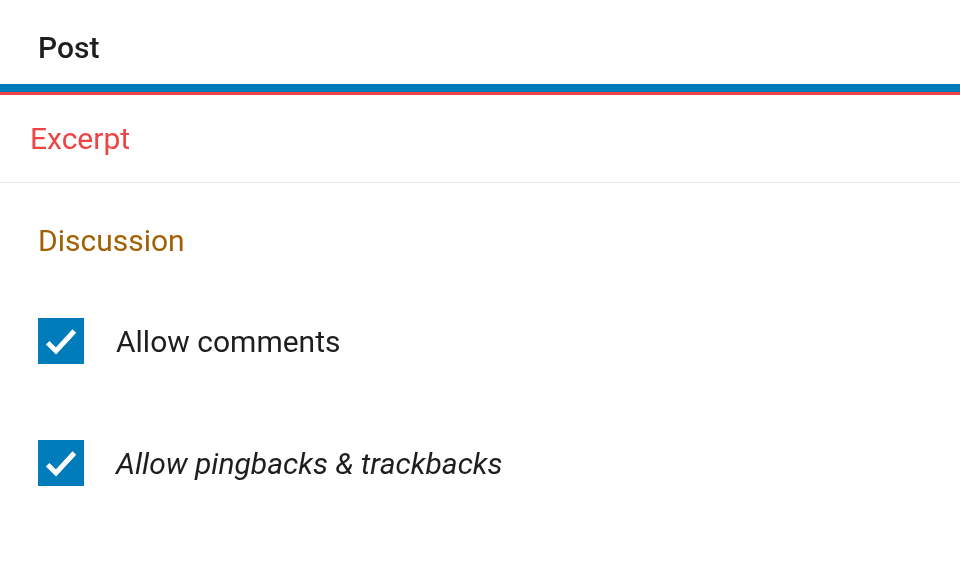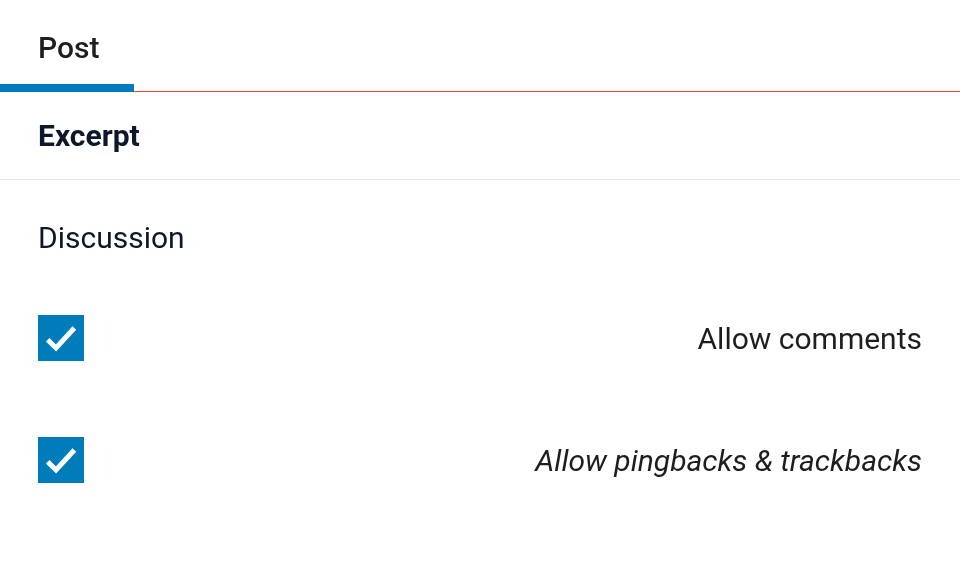--- a/index.html
+++ b/index.html
@@ -9,21 +9,22 @@
     }
     body {
       font-family: -apple-system, BlinkMacSystemFont, "Segoe UI", Roboto, sans-serif;
       background: #fff;
       color: #1e1e1e;
       width: 960px;
       height: 570px;
     }
     .tabs {
       display: flex;
-      border-bottom: 1px solid #ef4444;
+      border-bottom: 4px solid #ef4444;
+      flex-direction: column;
     }
     .tab {
       padding: 30px 32px 26px 38px;
       font-size: 30px;
       font-weight: 500;
       color: #1e1e1e;
       cursor: pointer;
       position: relative;
     }
     .tab.active::after {
@@ -39,42 +40,41 @@
       padding-left: 38px;
       padding-right: 35px;
     }
     .tab:nth-child(2) {
       padding-left: 40px;
     }
     .panel-section {
       border-bottom: 1px solid #e6e6e6;
     }
     .panel-title {
-      padding: 26px 38px;
+      padding: 26px 30px;
       font-size: 30px;
-      font-weight: 700;
-      color: #0f172a;
+      font-weight: 400;
+      color: #ef4444;
       cursor: pointer;
     }
     .panel-open {
       padding: 40px 38px 10px 38px;
     }
     .panel-open .panel-title-inner {
       font-size: 30px;
       font-weight: 400;
-      color: #0f172a;
+      color: #a16207;
       padding-bottom: 40px;
       cursor: pointer;
     }
     .checkbox-row {
       display: flex;
       align-items: center;
       padding: 20px 0;
       cursor: pointer;
-      justify-content: space-between;
     }
     .checkbox-row + .checkbox-row {
       margin-top: 36px;
       font-style: italic;
     }
     .checkbox {
       width: 46px;
       height: 46px;
       background: #007cba;
       display: flex;

